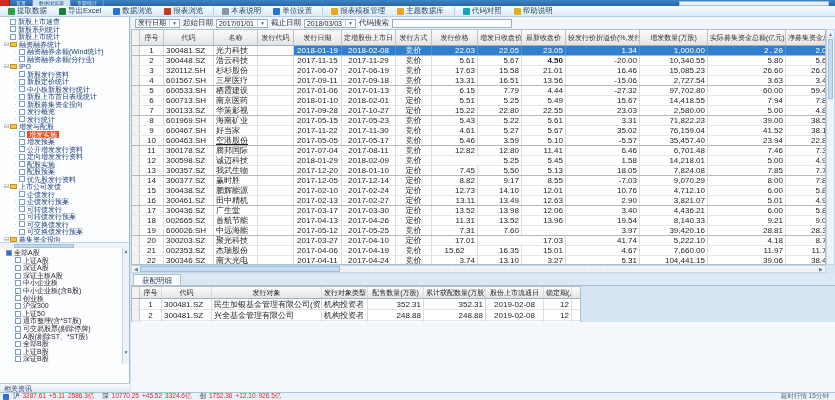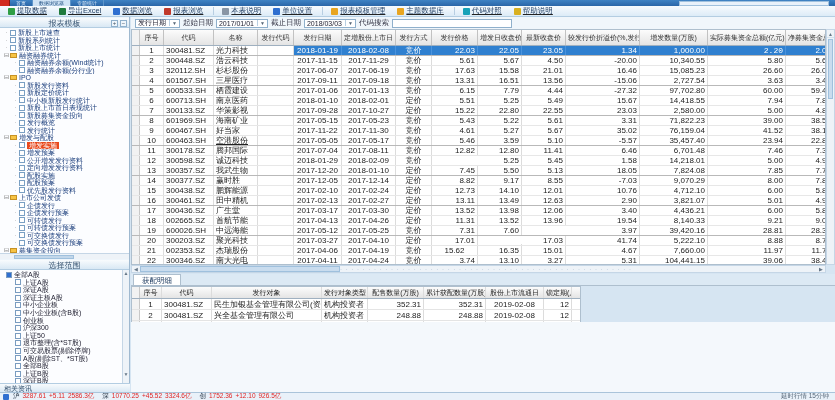--- a/index.html
+++ b/index.html
@@ -108,21 +108,21 @@
   <div class="logo"></div>
   <div id="tbTabs" style="display:flex;">
       <div class="tb-tab">首页</div>
       <div class="tb-tab active">数据浏览器</div>
       <div class="tb-tab">专题统计</div>
     </div>
   <div class="tb-box"></div>
 </div>
 
 <div class="toolbar">
-  <div id="toolButtons" style="display:flex;align-items:center;text-decoration:underline;">
+  <div id="toolButtons" style="display:flex;align-items:center;">
       <div class="tool-btn">
         <span class="tool-ico" style="background: rgb(47, 158, 68);"></span>
         <span>提取数据</span>
       </div>
       <div class="tool-btn">
         <span class="tool-ico" style="background: rgb(31, 122, 61);"></span>
         <span>导出Excel</span>
       </div>
       <div class="tool-btn">
         <span class="tool-ico" style="background: rgb(47, 111, 208);"></span>
@@ -156,27 +156,20 @@
         <span>代码对照</span>
       </div>
       <div class="tool-btn">
         <span class="tool-ico" style="background: rgb(216, 176, 33);"></span>
         <span>帮助说明</span>
       </div>
     </div>
 </div>
 
 <div class="sidebar">
-  <div class="side-hd">
-    <span>报表模板</span>
-    <span class="mini">
-      <span>+</span>
-      <span>−</span>
-    </span>
-  </div>
   <div class="tree" id="tree">
       <div class="tree-item" style="padding-left: 3px;">
         <span class="exp">·</span>
         <span class="ico-leaf"></span>
         <span class="lbl">新股上市速查</span>
       </div>
       <div class="tree-item" style="padding-left: 3px;">
         <span class="exp">·</span>
         <span class="ico-leaf"></span>
         <span class="lbl">新股系列统计</span>
@@ -318,23 +311,20 @@
       </div>
       <div class="tree-item" style="padding-left: 3px;">
         <span class="exp">⊟</span>
         <span class="ico-folder"></span>
         <span class="lbl">募集资金投向</span>
       </div>
     </div>
   <div class="side-hscroll">
       <div class="thumb"></div>
     </div>
-  <div class="side-hd">
-    <span>选择范围</span>
-  </div>
   <div class="scopes" id="scopes">
     <div class="scope-vscroll">
       <div class="arr">▲</div>
       <div style="height:94px"></div>
       <div class="arr">▼</div>
     </div>
   <div class="scope-item" style="padding-left: 4px;">
         <span class="cbx on"></span>
         <span>全部A股</span>
       </div>
@@ -459,21 +449,21 @@
         <div class="g-margin"></div>
         <div class="g-cell ctr" style="width: 24px;">2</div>
         <div class="g-cell " style="width: 50px;">300448.SZ</div>
         <div class="g-cell " style="width: 44px;">浩云科技</div>
         <div class="g-cell " style="width: 36px;"></div>
         <div class="g-cell ctr" style="width: 48px;">2017-11-15</div>
         <div class="g-cell ctr" style="width: 54px;">2017-11-29</div>
         <div class="g-cell ctr" style="width: 36px;">竞价</div>
         <div class="g-cell num" style="width: 46px;">5.61</div>
         <div class="g-cell num" style="width: 44px;">5.67</div>
-        <div class="g-cell num" style="width: 44px;">4.50</div>
+        <div class="g-cell num" style="width: 44px; font-weight: bold;">4.50</div>
         <div class="g-cell num" style="width: 74px;">-20.00</div>
         <div class="g-cell num" style="width: 68px;">10,340.55</div>
         <div class="g-cell num" style="width: 78px;">5.80</div>
         <div class="g-cell num" style="width: 48px;">5.67</div>
       </div>
       <div class="g-row">
         <div class="g-margin"></div>
         <div class="g-cell ctr" style="width: 24px;">3</div>
         <div class="g-cell " style="width: 50px;">320112.SH</div>
         <div class="g-cell " style="width: 44px;">杉杉股份</div>
@@ -768,21 +758,21 @@
         <div class="g-cell " style="width: 44px;">聚光科技</div>
         <div class="g-cell " style="width: 36px;"></div>
         <div class="g-cell ctr" style="width: 48px;">2017-03-27</div>
         <div class="g-cell ctr" style="width: 54px;">2017-04-10</div>
         <div class="g-cell ctr" style="width: 36px;">定价</div>
         <div class="g-cell num" style="width: 46px;">17.01</div>
         <div class="g-cell num" style="width: 44px; margin-top: 8px;">24.11</div>
         <div class="g-cell num" style="width: 44px;">17.03</div>
         <div class="g-cell num" style="width: 74px;">41.74</div>
         <div class="g-cell num" style="width: 68px;">5,222.10</div>
-        <div class="g-cell num" style="width: 78px;">8.88</div>
+        <div class="g-cell num" style="width: 78px;">4.18</div>
         <div class="g-cell num" style="width: 48px;">8.70</div>
       </div>
       <div class="g-row">
         <div class="g-margin"></div>
         <div class="g-cell ctr" style="width: 24px;">21</div>
         <div class="g-cell " style="width: 50px;">002353.SZ</div>
         <div class="g-cell " style="width: 44px;">杰瑞股份</div>
         <div class="g-cell " style="width: 36px;"></div>
         <div class="g-cell ctr" style="width: 48px;">2017-04-06</div>
         <div class="g-cell ctr" style="width: 54px;">2017-04-19</div>

